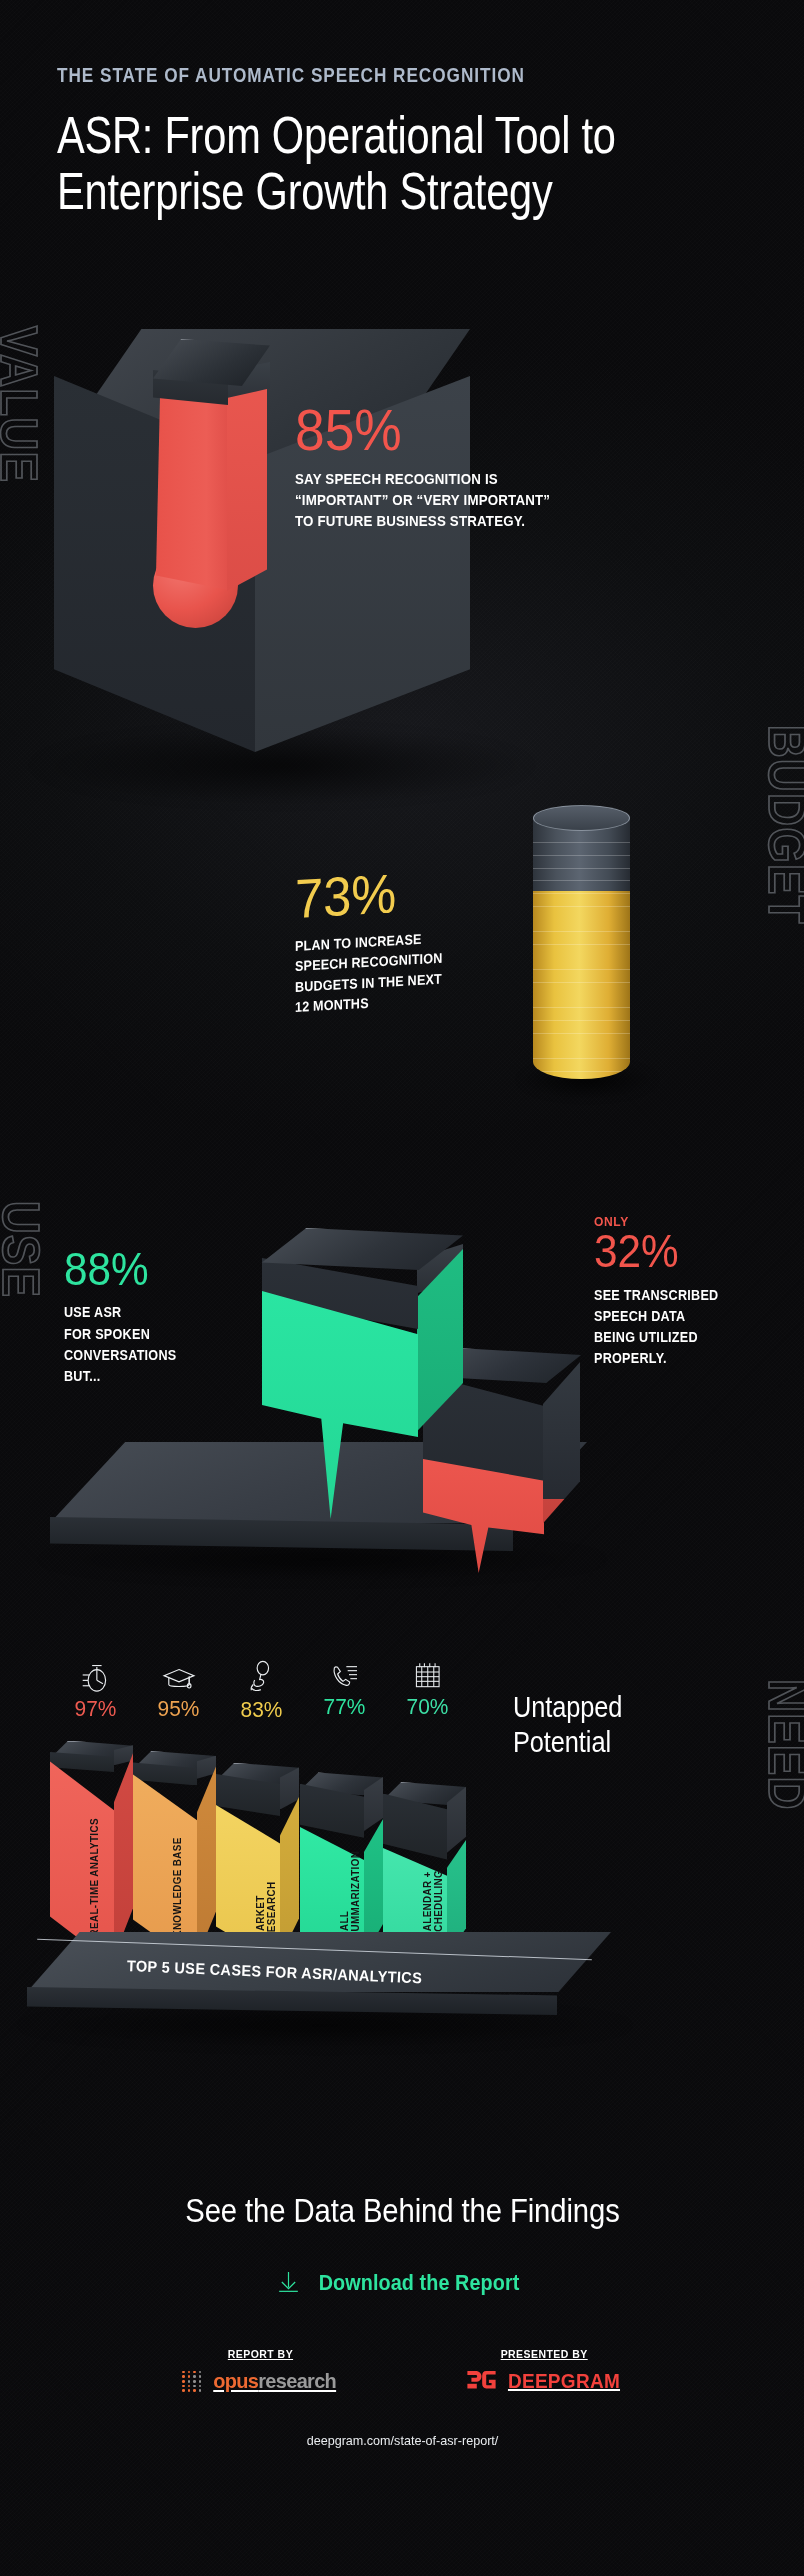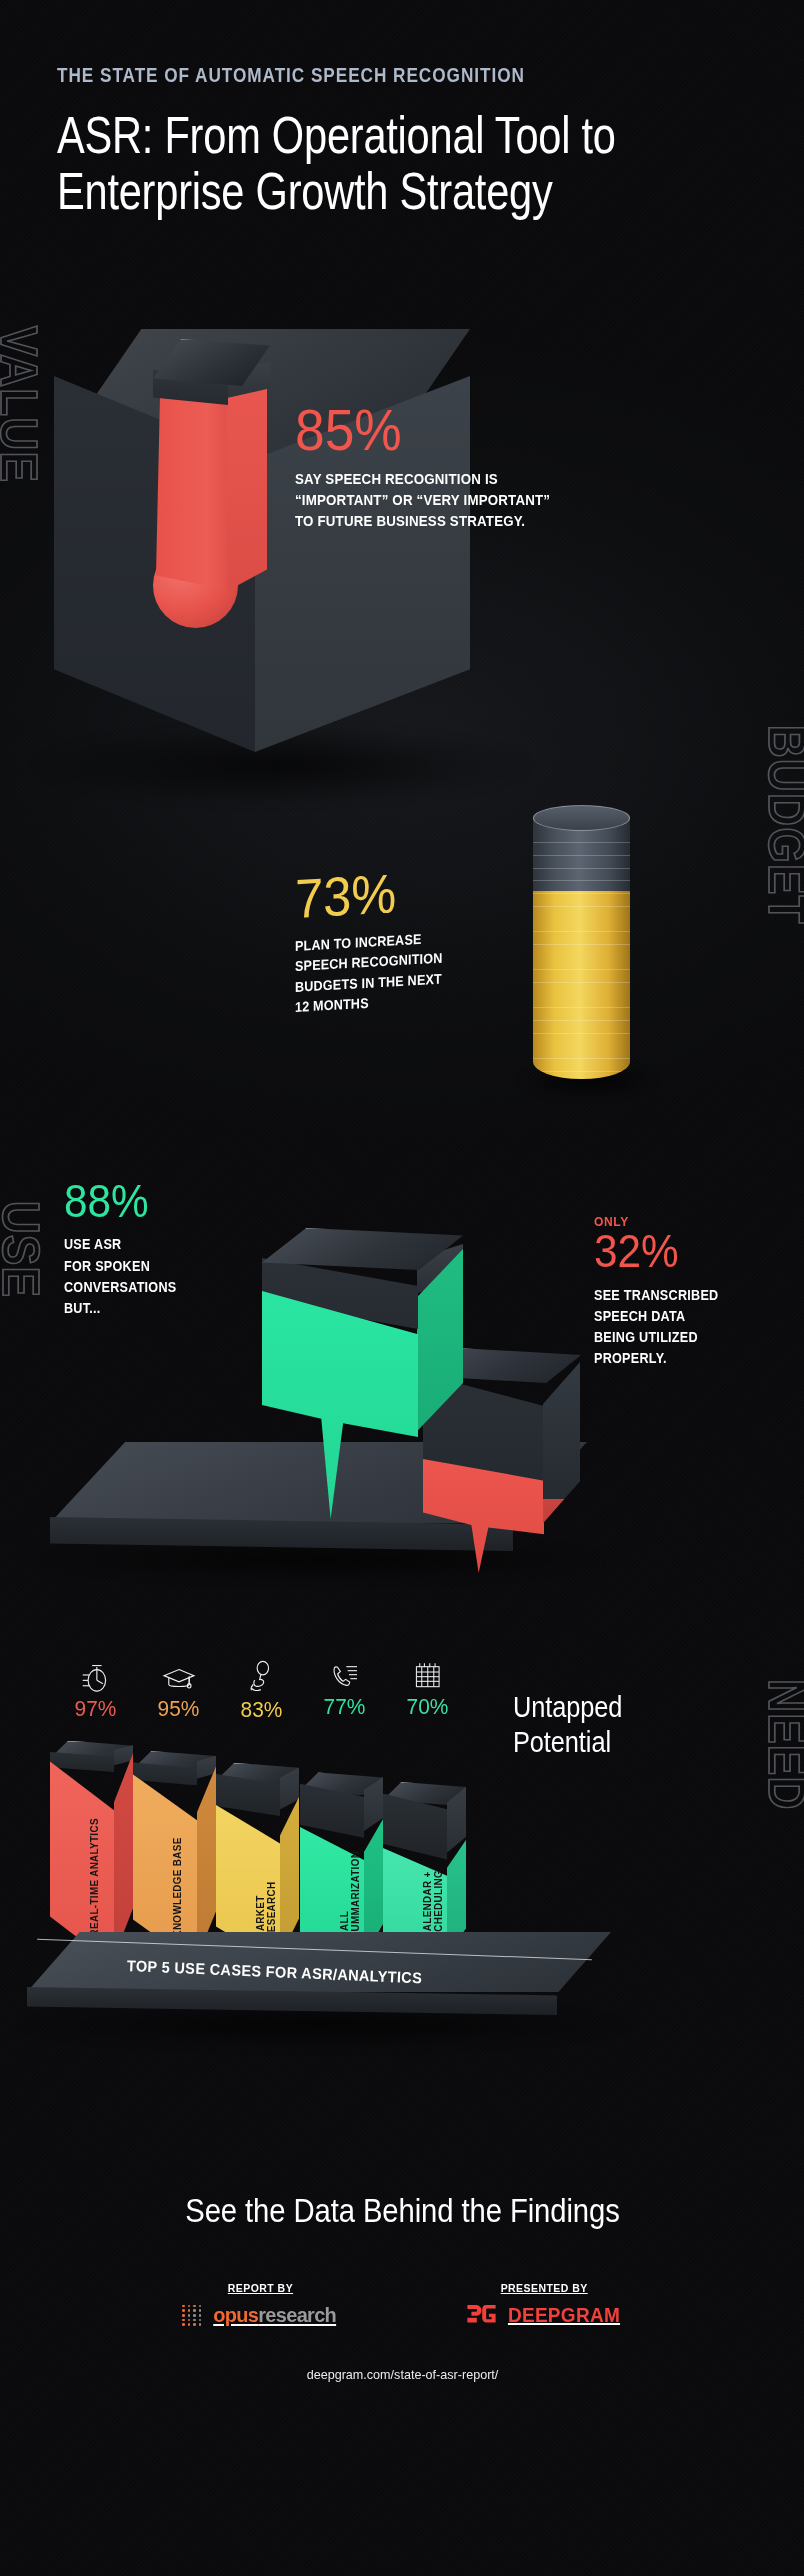--- a/index.html
+++ b/index.html
@@ -209,21 +209,21 @@
     position:absolute; left:423px; top:1459px; width:121px; height:114px;
     background:linear-gradient(180deg,#ec564e 0%,#df4a43 100%);
     clip-path:polygon(0% 0%, 100% 19%, 100% 66%, 54% 60%, 46% 100%, 40% 58%, 0% 47%);
   }
   .bub-r-side{
     position:absolute; left:543px; top:1362px; width:37px; height:221px;
     background:linear-gradient(180deg,#343a41 0%,#262a31 62%,#c8443e 62%,#b93b36 100%);
     clip-path:polygon(0% 19%, 100% 0%, 100% 54%, 0% 73%);
   }
 
-  .stat88{ position:absolute; left:64px; top:1180px; width:201px; z-index:6; }
+  .stat88{ position:absolute; left:64px; top:1248px; width:201px; z-index:6; }
   .pct-88{
     font-size:46px; font-weight:400; color:#2ee49f; line-height:0.95;
     font-family:"Liberation Sans Narrow","Liberation Sans", sans-serif;
     transform:scaleX(0.92); transform-origin:left center;
   }
   .cap-88{
     margin-top:10.7px; font-size:14px; font-weight:700; line-height:1.52;
     letter-spacing:0.3px; color:#fff; white-space:pre-line;
     font-family:"Liberation Sans Narrow","Liberation Sans", sans-serif;
     transform:scaleX(0.90); transform-origin:left center;
@@ -581,20 +581,30 @@
 
 <div class="plat4-shadow"></div>
 <div class="plat4-top"></div>
 <div class="plat4-front"></div>
 <div class="plat4-line"></div>
 <div class="plat4-caption">TOP 5 USE CASES FOR ASR/ANALYTICS</div>
 
 <div class="footer">
   <div class="cta-head">See the Data Behind the Findings</div>
 
+  <a class="dl-row" href="#" style="text-decoration:none;">
+    <span>
+      <svg width="23" height="24" viewBox="0 0 34 36" fill="none" stroke="#2ee49f" stroke-width="1.8">
+        <line x1="17" y1="3" x2="17" y2="26"></line>
+        <polyline points="7,18 17,28 27,18"></polyline>
+        <line x1="3" y1="32" x2="31" y2="32"></line>
+      </svg>
+    </span>
+    <span class="dl-text">Download the Report</span>
+  </a>
 
   <div class="logos">
 
     <div class="logo-col">
       <div class="logo-lbl">REPORT BY</div>
       <div class="opus-row">
         <div class="dotgrid">
           <i></i>
             <i></i>
             <i></i>

